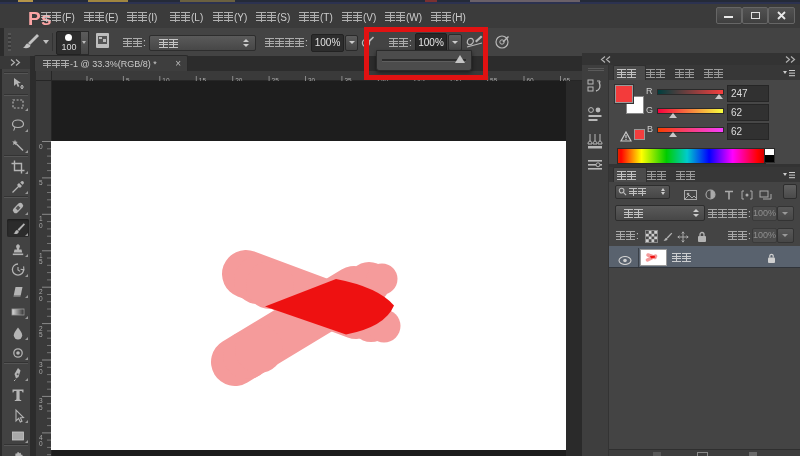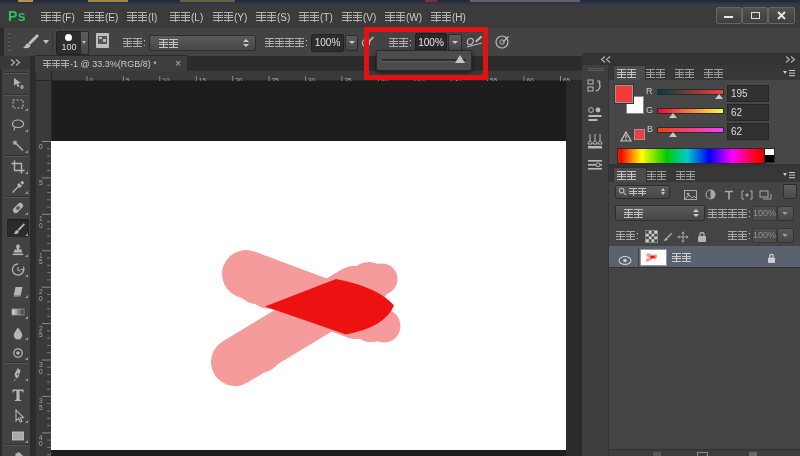--- a/index.html
+++ b/index.html
@@ -17,21 +17,21 @@
 
 <div class="ab" style="left:0;top:0;width:800px;height:2px;background:#242a38;"></div>
 <div class="ab" style="left:18px;top:0;width:15px;height:2px;background:#b5954a;"></div>
 <div class="ab" style="left:88px;top:0;width:40px;height:2px;background:#a08640;"></div>
 <div class="ab" style="left:180px;top:0;width:55px;height:2px;background:#6a6040;"></div>
 <div class="ab" style="left:425px;top:0;width:12px;height:2px;background:#7a3030;"></div>
 <div class="ab" style="left:470px;top:0;width:110px;height:2px;background:#6a6068;"></div>
 <div class="ab" style="left:0;top:2px;width:800px;height:2px;background:#2c3250;"></div>
 
 <div class="ab" style="left:0;top:4px;width:800px;height:24px;background:#3b3b3b;"></div>
-<div class="ab" style="left:8px;top:8px;color:#22c55e;font-size:14px;font-weight:bold;letter-spacing:0.3px;">Ps</div>
+<div class="ab" style="left:28px;top:8px;color:#fca5a5;font-size:19px;font-weight:bold;letter-spacing:0.3px;">Ps</div>
 <div class="ab" style="left:41px;top:12px;color:#cdcdcd;font-size:10px;white-space:nowrap;">
 <span style="position:absolute;left:0px;"><span class="cn c11"></span><span class="cn c11"></span>(F)</span>
 <span style="position:absolute;left:43px;"><span class="cn c11"></span><span class="cn c11"></span>(E)</span>
 <span style="position:absolute;left:86px;"><span class="cn c11"></span><span class="cn c11"></span>(I)</span>
 <span style="position:absolute;left:129px;"><span class="cn c11"></span><span class="cn c11"></span>(L)</span>
 <span style="position:absolute;left:172px;"><span class="cn c11"></span><span class="cn c11"></span>(Y)</span>
 <span style="position:absolute;left:215px;"><span class="cn c11"></span><span class="cn c11"></span>(S)</span>
 <span style="position:absolute;left:258px;"><span class="cn c11"></span><span class="cn c11"></span>(T)</span>
 <span style="position:absolute;left:301px;"><span class="cn c11"></span><span class="cn c11"></span>(V)</span>
 <span style="position:absolute;left:344px;"><span class="cn c11"></span><span class="cn c11"></span>(W)</span>
@@ -461,21 +461,21 @@
 <div style="position:absolute;left:6px;top:0;width:6px;height:1.4px;background:#ccc;box-shadow:0 2.6px 0 #ccc,0 5.2px 0 #ccc;"></div>
   </div>
 <div class="ab" style="left:609px;top:80px;width:191px;height:84px;background:#474747;"></div>
 
 <div class="ab" style="left:626px;top:96px;width:16px;height:16px;background:#fff;border:1px solid #888;"></div>
 <div class="ab" style="left:615px;top:85px;width:16px;height:16px;background:#f33b3b;border:1px solid #999;box-shadow:0 0 0 1px #333;"></div>
 
 <div class="ab" style="left:646px;top:86px;color:#ccc;font-size:9px;">R</div>
 <div class="ab" style="left:657px;top:89px;width:65px;height:4px;background:linear-gradient(90deg,#003e3e,#f73e3e);border:1px solid #2a2a2a;"></div>
 <div class="ab" style="left:715px;top:94px;width:0;height:0;border-left:4px solid transparent;border-right:4px solid transparent;border-bottom:5px solid #c8c8c8;"></div>
-<div class="ab" style="left:727px;top:85px;width:37px;height:15px;background:#313131;border:1px solid #262626;color:#ddd;font-size:10px;line-height:15px;padding-left:3px;">195</div>
+<div class="ab" style="left:727px;top:85px;width:37px;height:15px;background:#313131;border:1px solid #262626;color:#ddd;font-size:10px;line-height:15px;padding-left:3px;">247</div>
 
 <div class="ab" style="left:646px;top:105px;color:#ccc;font-size:9px;">G</div>
 <div class="ab" style="left:657px;top:108px;width:65px;height:4px;background:linear-gradient(90deg,#f7003e,#f7ff3e);border:1px solid #2a2a2a;"></div>
 <div class="ab" style="left:669px;top:113px;width:0;height:0;border-left:4px solid transparent;border-right:4px solid transparent;border-bottom:5px solid #c8c8c8;"></div>
 <div class="ab" style="left:727px;top:104px;width:37px;height:15px;background:#313131;border:1px solid #262626;color:#ddd;font-size:10px;line-height:15px;padding-left:3px;">62</div>
 
 <div class="ab" style="left:620px;top:128px;width:12px;height:11px;">
 <svg width="12" height="11" viewBox="0 0 12 11">
       <path d="M6 1 L11 10 L1 10 Z" fill="none" stroke="#c8c8c8" stroke-width="1.2"></path>
       <rect x="5.4" y="4" width="1.2" height="3" fill="#c8c8c8"></rect>

